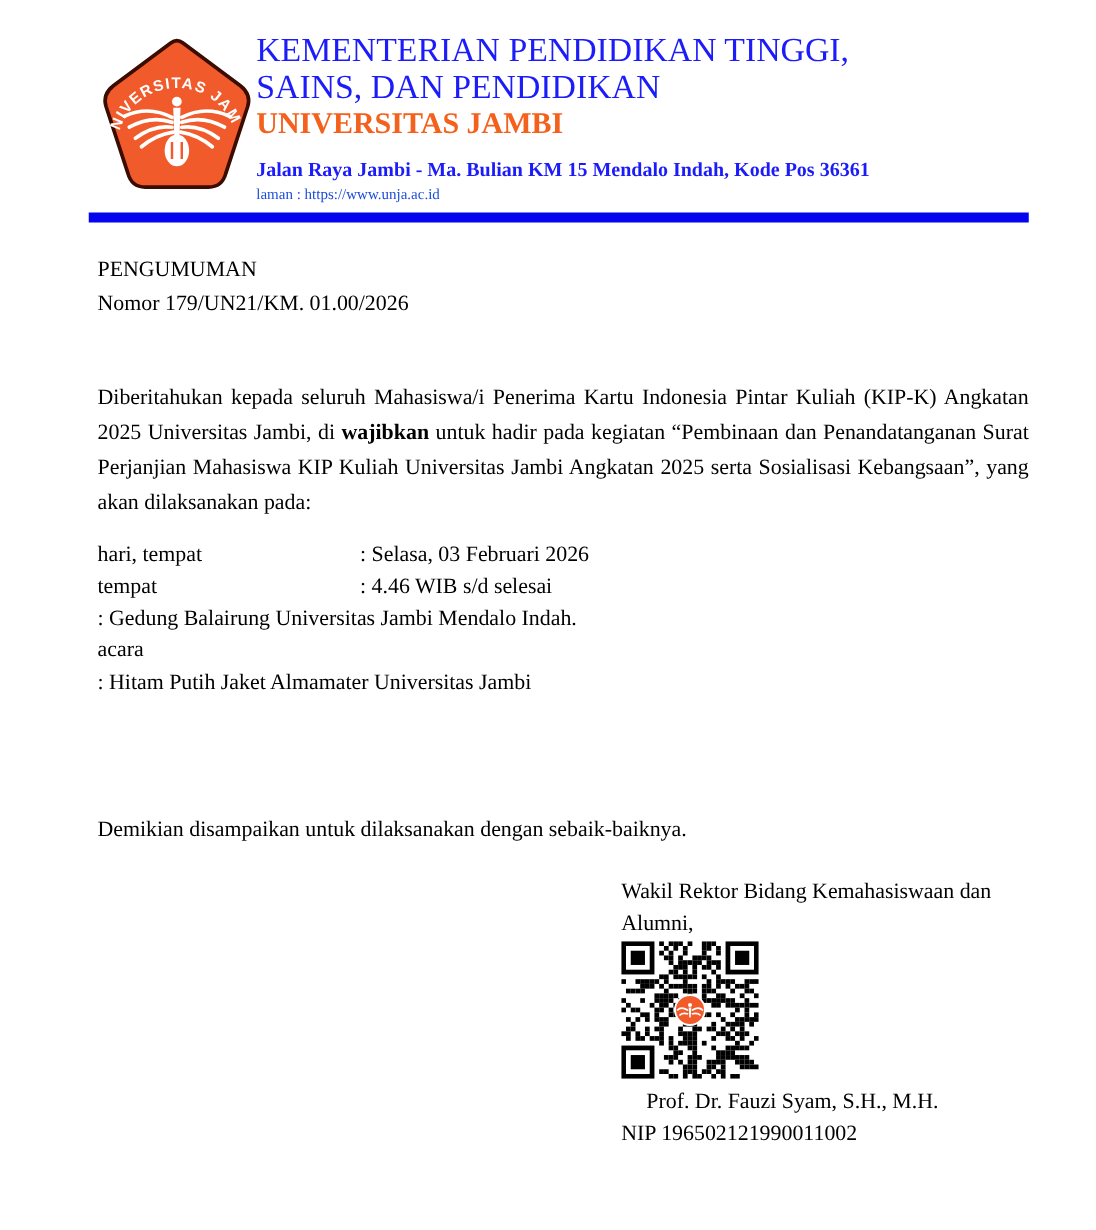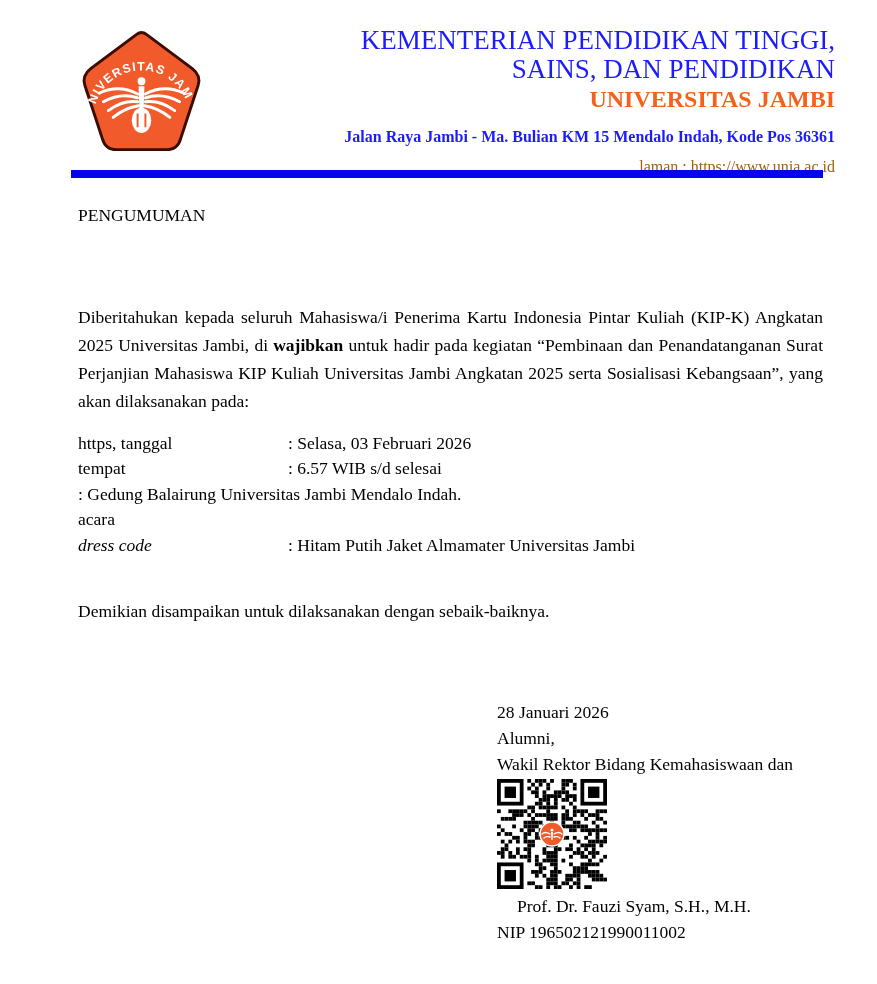--- a/index.html
+++ b/index.html
@@ -7,39 +7,39 @@
     position:relative;
     width:877px;height:984px;
     background:#ffffff;
     font-family:"Liberation Serif","DejaVu Serif",serif;
     color:#000;
     overflow:hidden;
   }
   
   .letterhead{position:absolute;top:25px;left:78px;width:757px;display:flex;}
   .logo-wrap{width:127px;height:135px;flex:0 0 127px;}
-  .header-text{flex:1;text-align:right;padding-top:1px;}
+  .header-text{flex:1;text-align:left;padding-top:1px;}
   .h-ministry{font-size:27px;line-height:29px;color:#1c1cfa;letter-spacing:0px;}
   .h-univ{font-size:24px;line-height:26px;font-weight:bold;color:#f4611c;margin-top:2px;}
   .h-addr{font-size:16px;line-height:19px;font-weight:bold;color:#1c1cfa;margin-top:15px;}
-  .h-web{font-size:16px;line-height:19px;color:#a16207;margin-top:11px;}
+  .h-web{font-size:12px;line-height:19px;color:#1d4ed8;}
   .rule{position:absolute;top:170px;left:71px;width:752px;height:8px;background:#0404ee;}
   
   .title-block{position:absolute;top:202px;left:78px;width:760px;text-align:left;
     font-size:17.5px;line-height:27px;}
   
   .intro{position:absolute;top:303px;left:78px;width:745px;text-align:justify;
     font-size:17.5px;line-height:28px;}
   .bold{font-weight:bold;}
   .details{position:absolute;top:431px;left:78px;width:760px;font-size:17.5px;}
   .detail-row{display:flex;align-items:flex-start;}
   .detail-label{width:210px;flex:0 0 210px;line-height:25.4px;}
   .detail-value{flex:1;white-space:pre-wrap;line-height:25.4px;}
   .italic{font-style:italic;}
-  .closing{position:absolute;top:601px;left:78px;width:745px;font-size:17.5px;}
+  .closing{position:absolute;top:653px;left:78px;width:745px;font-size:17.5px;}
   
   .signature{position:absolute;top:699px;left:497px;width:360px;font-size:17.5px;line-height:26px;}
   .qr{display:block;margin:2px 0 4px 0;}
   .sig-name{margin-top:0px;margin-left:20px;}
 </style>
 </head>
 <body>
 
 <div class="page">
 
@@ -76,51 +76,50 @@
       <div class="h-univ">UNIVERSITAS JAMBI</div>
       <div class="h-addr">Jalan Raya Jambi - Ma. Bulian KM  15 Mendalo Indah, Kode Pos 36361</div>
       <div class="h-web">laman : https://www.unja.ac.id</div>
     </div>
   </div>
 
   <div class="rule"></div>
 
   <div class="title-block">
     <div>PENGUMUMAN</div>
+    <div>Nomor 179/UN21/KM. 01.00/2026</div>
   </div>
 
   <div class="intro"><span>Diberitahukan kepada seluruh Mahasiswa/i  Penerima Kartu Indonesia Pintar Kuliah (KIP-K) Angkatan 2025 Universitas Jambi, di </span><span class="bold">wajibkan</span><span> untuk hadir pada kegiatan “Pembinaan dan Penandatanganan Surat Perjanjian Mahasiswa KIP Kuliah Universitas Jambi Angkatan 2025 serta Sosialisasi Kebangsaan”, yang akan dilaksanakan pada:</span></div>
 
   <div class="details">
     <div class="detail-row">
-      <div class="detail-label">https, tanggal</div>
+      <div class="detail-label">hari, tempat</div>
       <div class="detail-value">: Selasa, 03 Februari 2026</div>
     </div>
     <div class="detail-row">
       <div class="detail-label">tempat</div>
-      <div class="detail-value">: 6.57 WIB s/d selesai</div>
+      <div class="detail-value">: 4.46 WIB s/d selesai</div>
     </div>
     <div class="detail-row">
       <div class="detail-value">: Gedung Balairung Universitas Jambi Mendalo Indah.</div>
     </div>
     <div class="detail-row">
       <div class="detail-label">acara</div>
     </div>
     <div class="detail-row">
-      <div class="detail-label italic">dress code</div>
       <div class="detail-value">: Hitam Putih Jaket Almamater Universitas Jambi</div>
     </div>
   </div>
 
   <div class="closing">Demikian disampaikan untuk dilaksanakan dengan sebaik-baiknya.</div>
 
   <div class="signature">
-    <div>28 Januari 2026</div>
+    <div>Wakil Rektor Bidang Kemahasiswaan dan</div>
     <div>Alumni,</div>
-    <div>Wakil Rektor Bidang Kemahasiswaan dan</div>
     <svg id="qr" class="qr" width="110" height="110" viewBox="0 0 110 110">
         <g fill="#000000">
           <rect x="30.34" y="0.00" width="3.79" height="3.79"></rect>
           <rect x="37.93" y="0.00" width="3.79" height="3.79"></rect>
           <rect x="41.72" y="0.00" width="3.79" height="3.79"></rect>
           <rect x="45.52" y="0.00" width="3.79" height="3.79"></rect>
           <rect x="53.10" y="0.00" width="3.79" height="3.79"></rect>
           <rect x="64.48" y="0.00" width="3.79" height="3.79"></rect>
           <rect x="68.28" y="0.00" width="3.79" height="3.79"></rect>
           <rect x="72.07" y="0.00" width="3.79" height="3.79"></rect>

